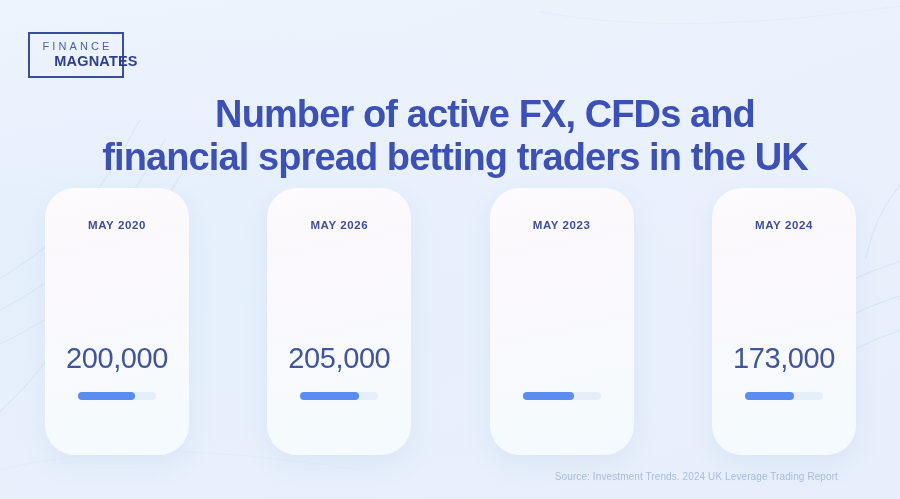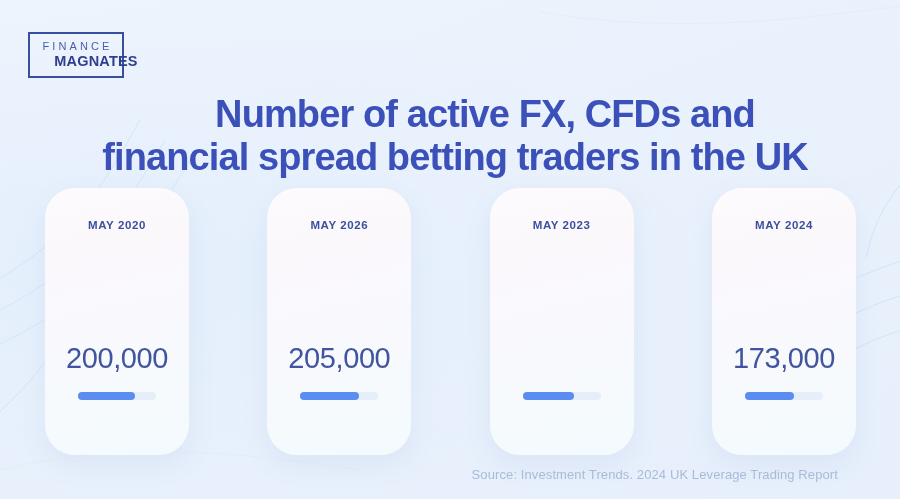--- a/index.html
+++ b/index.html
@@ -138,21 +138,21 @@
     height: 8px;
     border-radius: 5px;
     background: #5b8cf0;
   }
 
   
   .source {
     position: absolute;
     right: 62px;
     bottom: 17px;
-    font-size: 13px;
+    font-size: 10px;
     color: #a9bbda;
     letter-spacing: 0.1px;
     white-space: nowrap;
   }
 </style>
 </head>
 <body>
 
 <div id="infographic">
 

